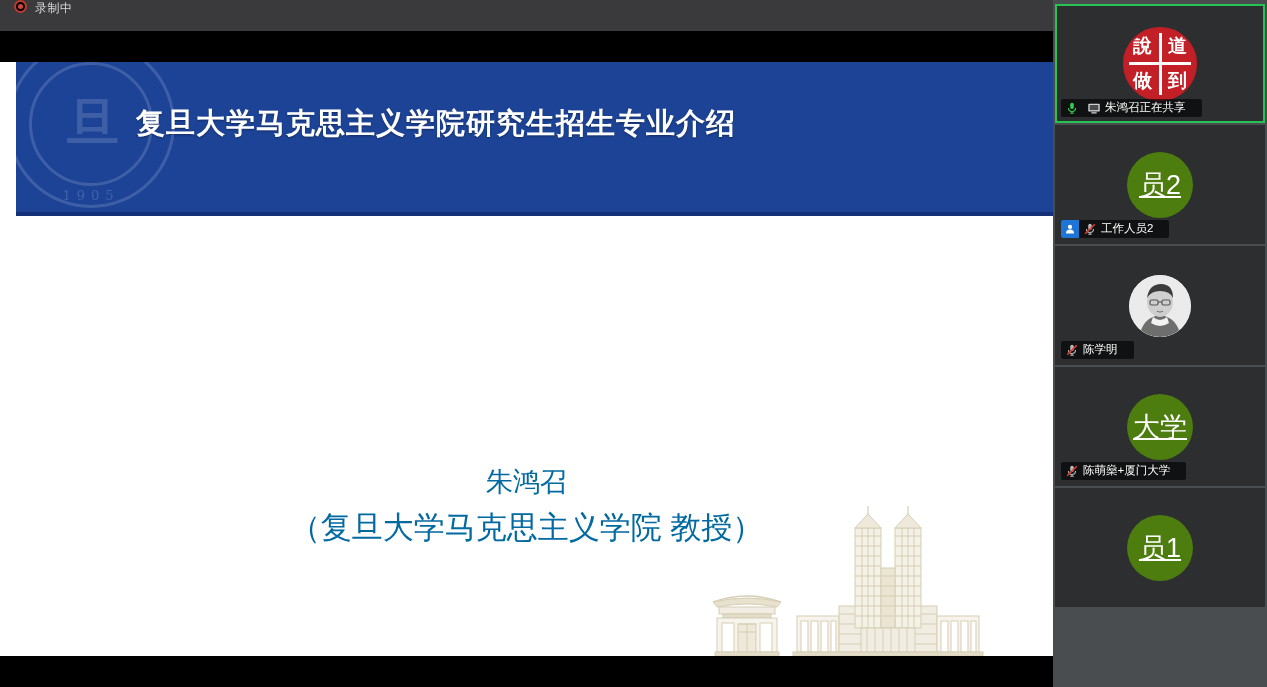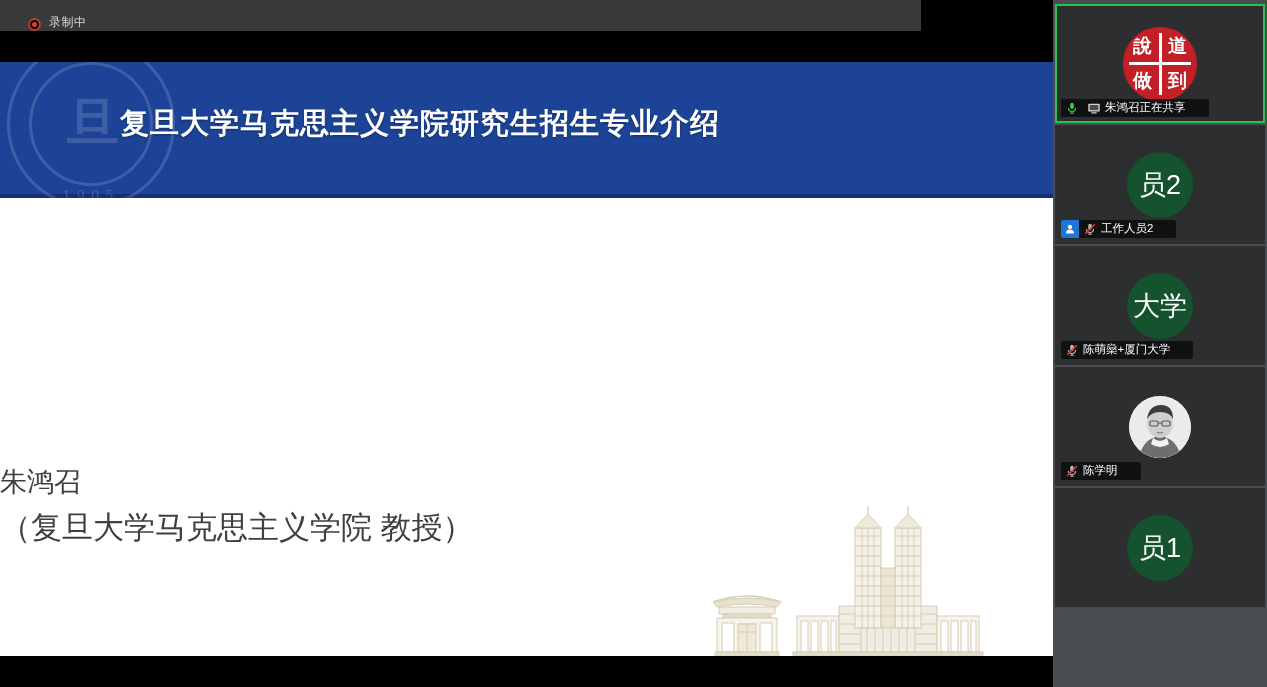--- a/index.html
+++ b/index.html
@@ -17,26 +17,26 @@
     position: relative;
     width: 1267px;
     height: 687px;
     background: #000000;
   }
 
   
   .topbar {
     position: absolute;
     left: 0; top: 0;
-    width: 921px;
+    width: 1053px;
     height: 31px;
     background: #3a3a3c;
     display: flex;
-    align-items: flex-end;
-    padding-left: 28px;
+    align-items: flex-start;
+    padding-left: 14px;
     box-sizing: border-box;
   }
   .rec-dot {
     width: 13px; height: 13px;
     border-radius: 50%;
     border: 2px solid #c0392b;
     background: #000;
     position: relative;
     box-sizing: border-box;
     flex: 0 0 auto;
@@ -70,23 +70,23 @@
     left: 0; top: 31px;
     width: 1053px;
     height: 594px;
     background: #ffffff;
     overflow: hidden;
   }
 
   
   .banner {
     position: absolute;
-    left: 0; top: 0;
+    left: 16px; top: 0;
     width: 1053px;
-    height: 136px;
+    height: 154px;
     background: #1c4396;
     overflow: visible;
   }
   .banner::after {
     content: "";
     position: absolute;
     left: 0; bottom: 0;
     width: 100%;
     height: 4px;
     background: #143077;
@@ -166,22 +166,22 @@
     text-shadow: 3px 3px 0 rgba(224,90,60,0.45);
     font-family: "DejaVu Sans", sans-serif;
   }
   .slide-title .ln { display: block; }
 
   
   .presenter {
     position: absolute;
     left: 0; top: 400px;
     width: 1053px;
-    text-align: left;
-    color: #404040;
+    text-align: center;
+    color: #0369a1;
     font-size: 27px;
     line-height: 1.55;
   }
   .presenter .sub { font-size: 31px; display: block; }
 
   
   .campus {
     position: absolute;
     right: 18px;
     bottom: 0;
@@ -215,28 +215,29 @@
   .tile-body {
     position: absolute;
     inset: 0;
     display: flex;
     align-items: center;
     justify-content: center;
   }
   .avatar-circle {
     width: 66px; height: 66px;
     border-radius: 50%;
-    background: #14532d;
+    background: #4d7c0f;
     color: #ffffff;
     display: flex;
     align-items: center;
     justify-content: center;
     font-size: 27px;
     letter-spacing: 0px;
     font-weight: 400;
+    text-decoration: underline;
   }
   .avatar-seal {
     width: 74px; height: 74px;
     border-radius: 50%;
     background: #c21f27;
     position: relative;
     overflow: hidden;
     border: 2px solid #c21f27;
     box-sizing: border-box;
   }
@@ -272,21 +273,21 @@
 
   .tile-label {
     position: absolute;
     left: 4px; bottom: 4px;
     max-width: 198px;
     height: 18px;
     display: flex;
     align-items: center;
     background: rgba(0,0,0,0.62);
     border-radius: 2px;
-    padding-right: 23px;
+    padding-right: 16px;
     box-sizing: border-box;
     overflow: hidden;
   }
   .tile-label .name {
     color: #ffffff;
     font-size: 11.5px;
     white-space: nowrap;
     line-height: 1;
   }
   .badge-person {
@@ -434,37 +435,20 @@
         </span>
         <span class="ic">
           <svg viewBox="0 0 16 16" width="14" height="14">
               <rect x="6" y="2" width="4" height="7" rx="2" fill="#b9b9b9"></rect>
               <path d="M4 8 a4 4 0 0 0 8 0" fill="none" stroke="#b9b9b9" stroke-width="1.3"></path>
               <path d="M8 12 v2 M6 14 h4" stroke="#b9b9b9" stroke-width="1.3"></path>
               <path d="M2.5 13.5 L13.5 2.5" stroke="#e03b30" stroke-width="1.8"></path>
             </svg>
         </span>
         <span class="name">工作人员2</span>
-      </div>
-    </div>
-
-    <div class="tile">
-      <div class="tile-body">
-        <div class="avatar-circle">大学</div>
-      </div>
-      <div class="tile-label">
-        <span class="ic">
-          <svg viewBox="0 0 16 16" width="14" height="14">
-              <rect x="6" y="2" width="4" height="7" rx="2" fill="#b9b9b9"></rect>
-              <path d="M4 8 a4 4 0 0 0 8 0" fill="none" stroke="#b9b9b9" stroke-width="1.3"></path>
-              <path d="M8 12 v2 M6 14 h4" stroke="#b9b9b9" stroke-width="1.3"></path>
-              <path d="M2.5 13.5 L13.5 2.5" stroke="#e03b30" stroke-width="1.8"></path>
-            </svg>
-        </span>
-        <span class="name">陈萌燊+厦门大学</span>
       </div>
     </div>
 
     <div class="tile">
       <div class="tile-body">
         <div class="avatar-photo">
           <svg viewBox="0 0 62 62" width="62" height="62">
             <defs>
               <clipPath id="cp">
                   <circle cx="31" cy="31" r="31"></circle>
@@ -490,20 +474,37 @@
               <rect x="6" y="2" width="4" height="7" rx="2" fill="#b9b9b9"></rect>
               <path d="M4 8 a4 4 0 0 0 8 0" fill="none" stroke="#b9b9b9" stroke-width="1.3"></path>
               <path d="M8 12 v2 M6 14 h4" stroke="#b9b9b9" stroke-width="1.3"></path>
               <path d="M2.5 13.5 L13.5 2.5" stroke="#e03b30" stroke-width="1.8"></path>
             </svg>
         </span>
         <span class="name">陈学明</span>
       </div>
     </div>
 
+    <div class="tile">
+      <div class="tile-body">
+        <div class="avatar-circle">大学</div>
+      </div>
+      <div class="tile-label">
+        <span class="ic">
+          <svg viewBox="0 0 16 16" width="14" height="14">
+              <rect x="6" y="2" width="4" height="7" rx="2" fill="#b9b9b9"></rect>
+              <path d="M4 8 a4 4 0 0 0 8 0" fill="none" stroke="#b9b9b9" stroke-width="1.3"></path>
+              <path d="M8 12 v2 M6 14 h4" stroke="#b9b9b9" stroke-width="1.3"></path>
+              <path d="M2.5 13.5 L13.5 2.5" stroke="#e03b30" stroke-width="1.8"></path>
+            </svg>
+        </span>
+        <span class="name">陈萌燊+厦门大学</span>
+      </div>
+    </div>
+
 
     <div class="tile">
       <div class="tile-body">
         <div class="avatar-circle">员1</div>
       </div>
     </div>
 
   </div>
 </div>
 

